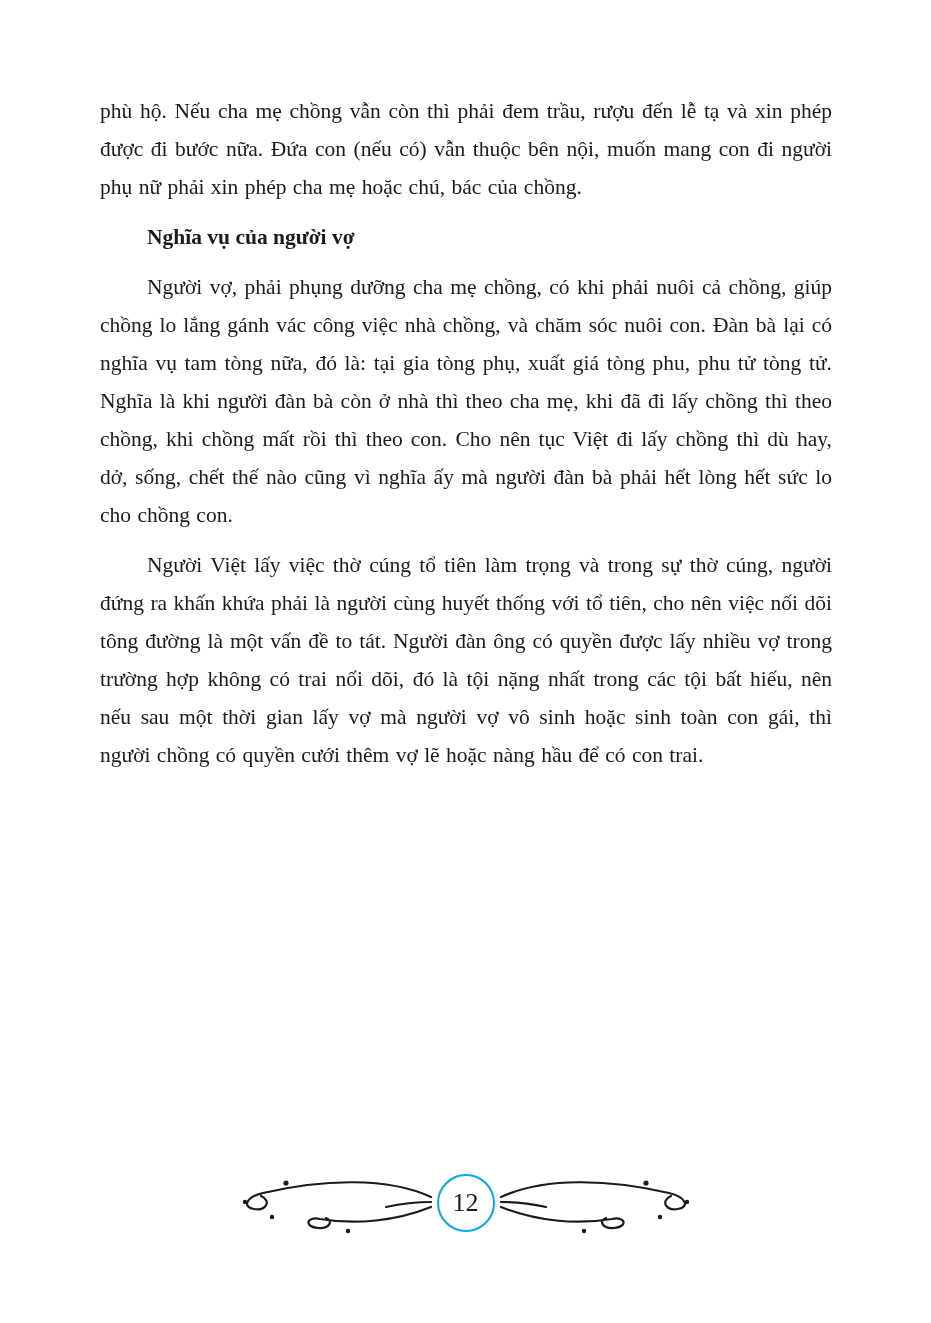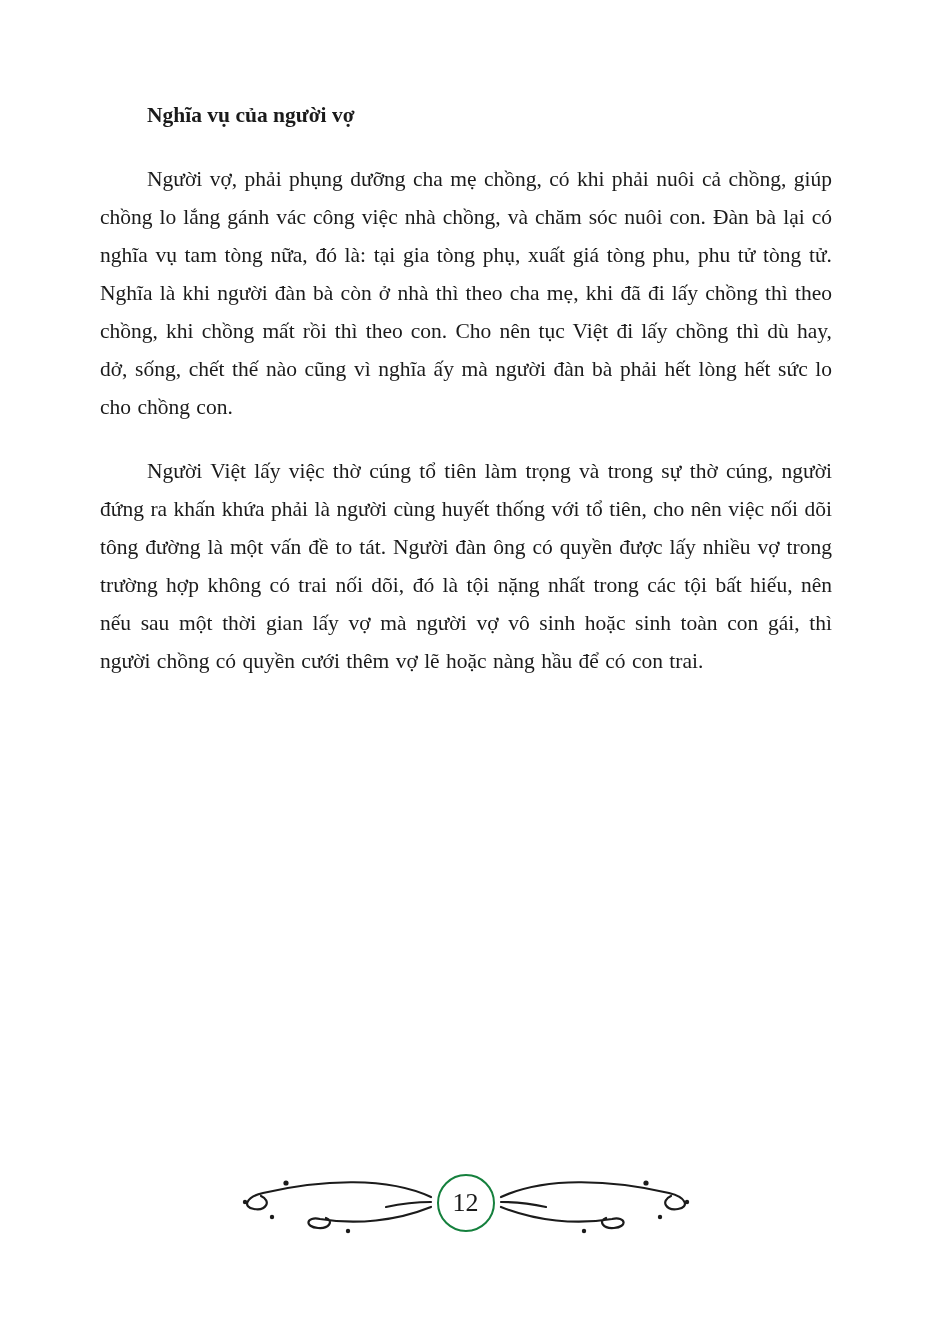--- a/index.html
+++ b/index.html
@@ -24,34 +24,34 @@
     top: 92px;
     left: 100px;
     width: 732px;
   }
 
   .para {
     font-size: 21.5px;
     line-height: 38px;
     text-align: justify;
     text-indent: 47px;
-    margin-top: 26px;
+    margin-top: 12px;
     word-spacing: 1px;
   }
 
   .para.first {
     text-indent: 0;
     margin-top: 0;
   }
 
   .heading {
     font-size: 21.5px;
     line-height: 38px;
     font-weight: bold;
-    margin-top: 4px;
+    margin-top: 12px;
     padding-left: 47px;
   }
 
   .footer-ornament {
     position: absolute;
     left: 0;
     right: 0;
     top: 1158px;
     height: 90px;
     display: flex;
@@ -66,41 +66,42 @@
   }
 
   .flourish.right {
     transform: scaleX(-1);
   }
 
   .page-number-circle {
     flex: 0 0 auto;
     width: 58px;
     height: 58px;
-    border: 2px solid #15803d;
+    border: 2px solid #0ea5e9;
     border-radius: 50%;
     display: flex;
     align-items: center;
     justify-content: center;
     margin: 0 4px;
     background: #ffffff;
     z-index: 2;
   }
 
   .page-number-circle span {
     font-size: 26px;
     color: #1b1b1b;
   }
 </style>
 </head>
 <body>
 
 <div class="page">
 
   <div class="text-block">
+    <p class="para first">phù hộ. Nếu cha mẹ chồng vẫn còn thì phải đem trầu, rượu đến lễ tạ và xin phép được đi bước nữa. Đứa con (nếu có) vẫn thuộc bên nội, muốn mang con đi người phụ nữ phải xin phép cha mẹ hoặc chú, bác của chồng.</p>
 
     <h3 class="heading">Nghĩa vụ của người vợ</h3>
 
     <p class="para">Người vợ, phải phụng dưỡng cha mẹ chồng, có khi phải nuôi cả chồng, giúp chồng lo lắng gánh vác công việc nhà chồng, và chăm sóc nuôi con. Đàn bà lại có nghĩa vụ tam tòng nữa, đó là: tại gia tòng phụ, xuất giá tòng phu, phu tử tòng tử. Nghĩa là khi người đàn bà còn ở nhà thì theo cha mẹ, khi đã đi lấy chồng thì theo chồng, khi chồng mất rồi thì theo con. Cho nên tục Việt đi lấy chồng thì dù hay, dở, sống, chết thế nào cũng vì nghĩa ấy mà người đàn bà phải hết lòng hết sức lo cho chồng con.</p>
 
     <p class="para">Người Việt lấy việc thờ cúng tổ tiên làm trọng và trong sự thờ cúng, người đứng ra khấn khứa phải là người cùng huyết thống với tổ tiên, cho nên việc nối dõi tông đường là một vấn đề to tát. Người đàn ông có quyền được lấy nhiều vợ trong trường hợp không có trai nối dõi, đó là tội nặng nhất trong các tội bất hiếu, nên nếu sau một thời gian lấy vợ mà người vợ vô sinh hoặc sinh toàn con gái, thì người chồng có quyền cưới thêm vợ lẽ hoặc nàng hầu để có con trai.</p>
 
 
   </div>
 

